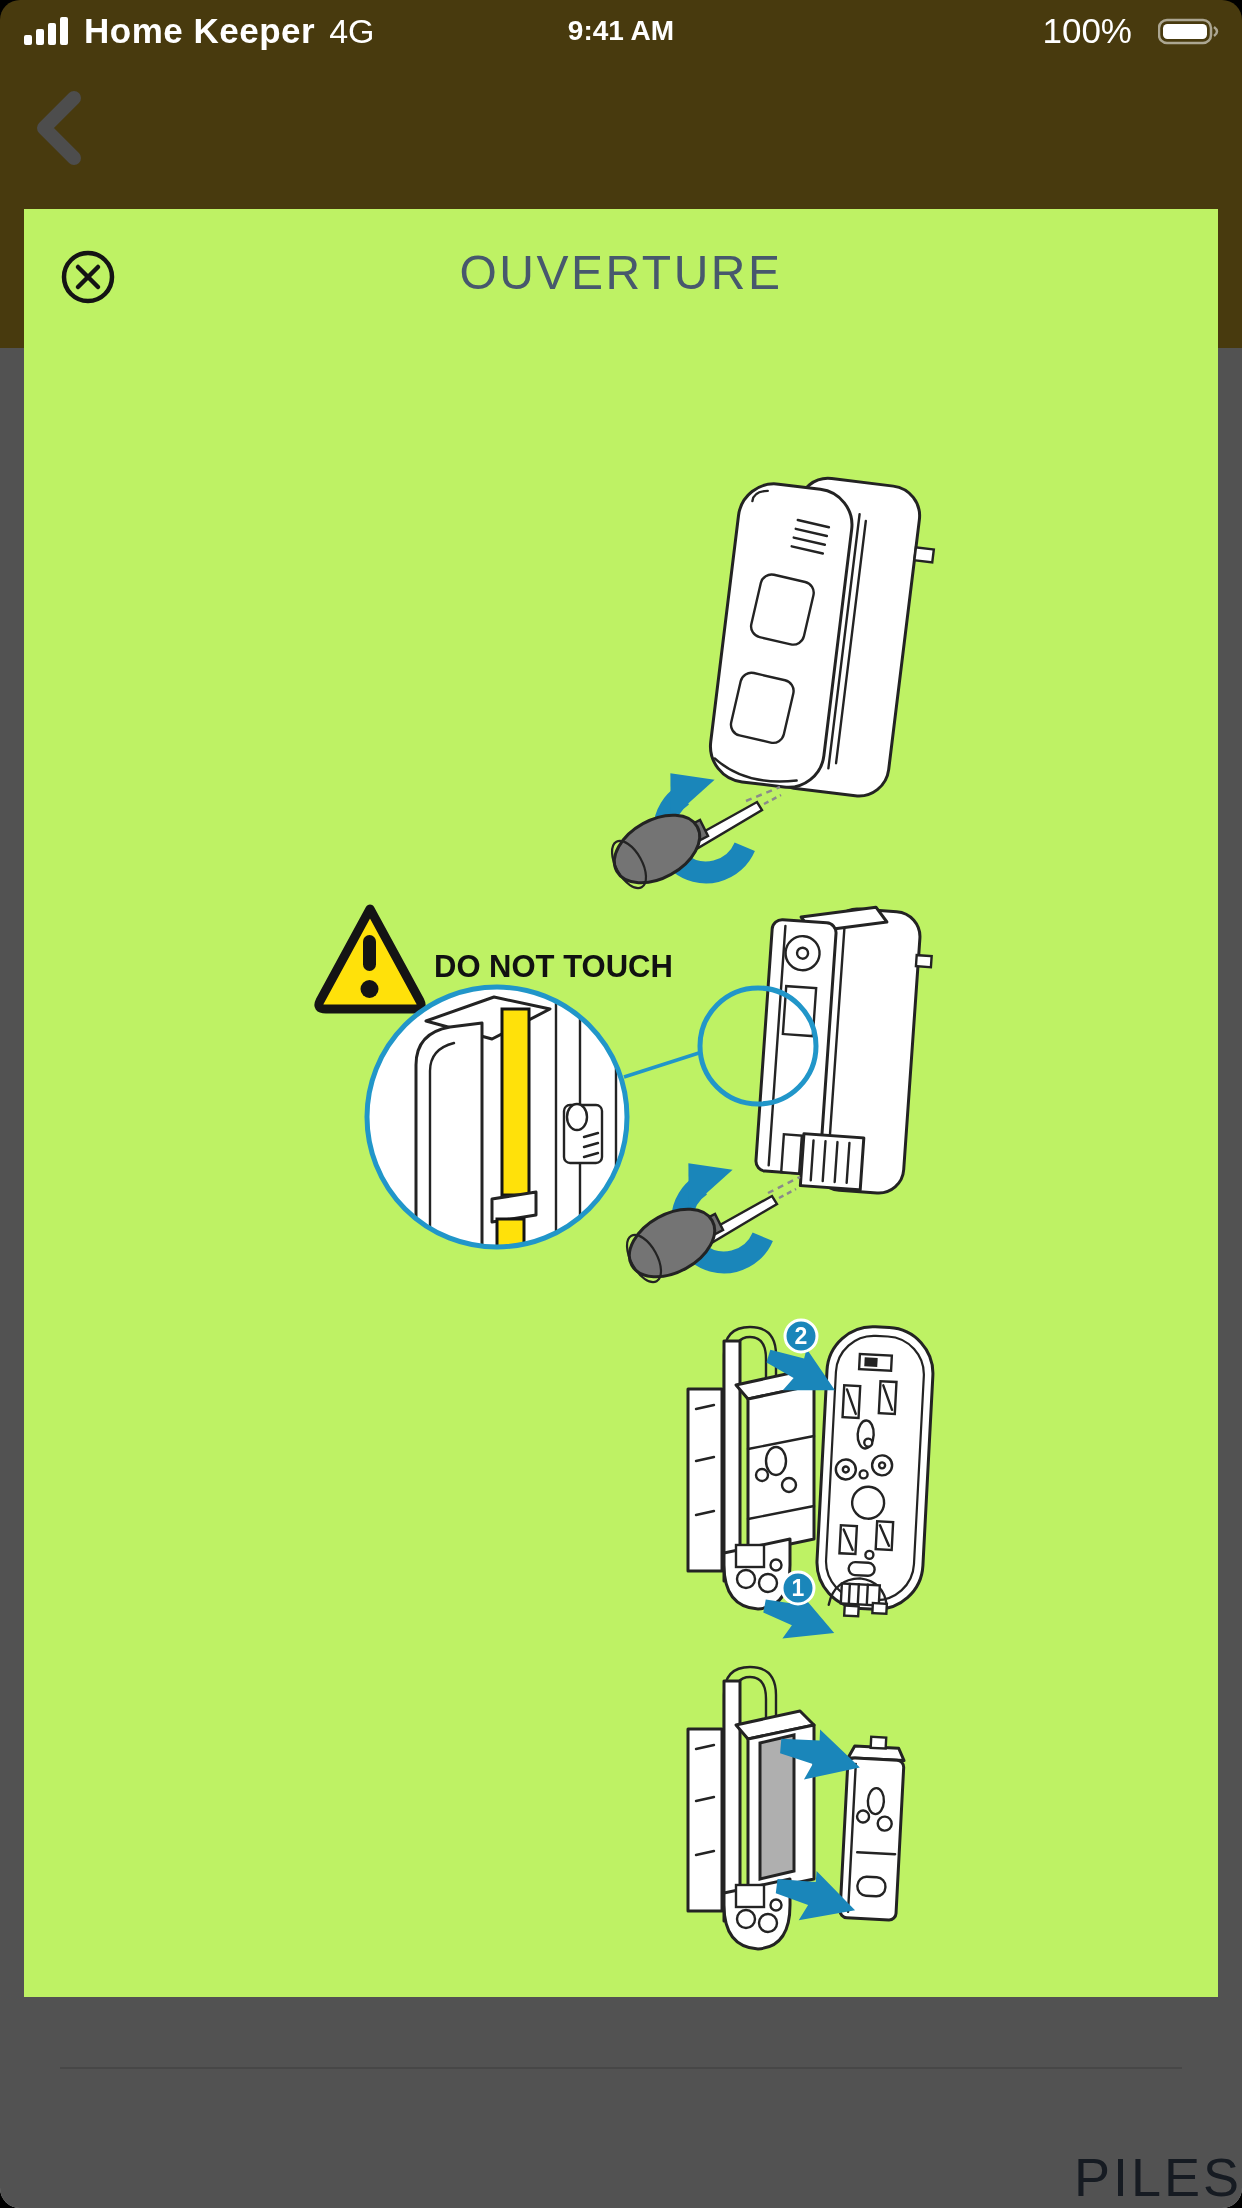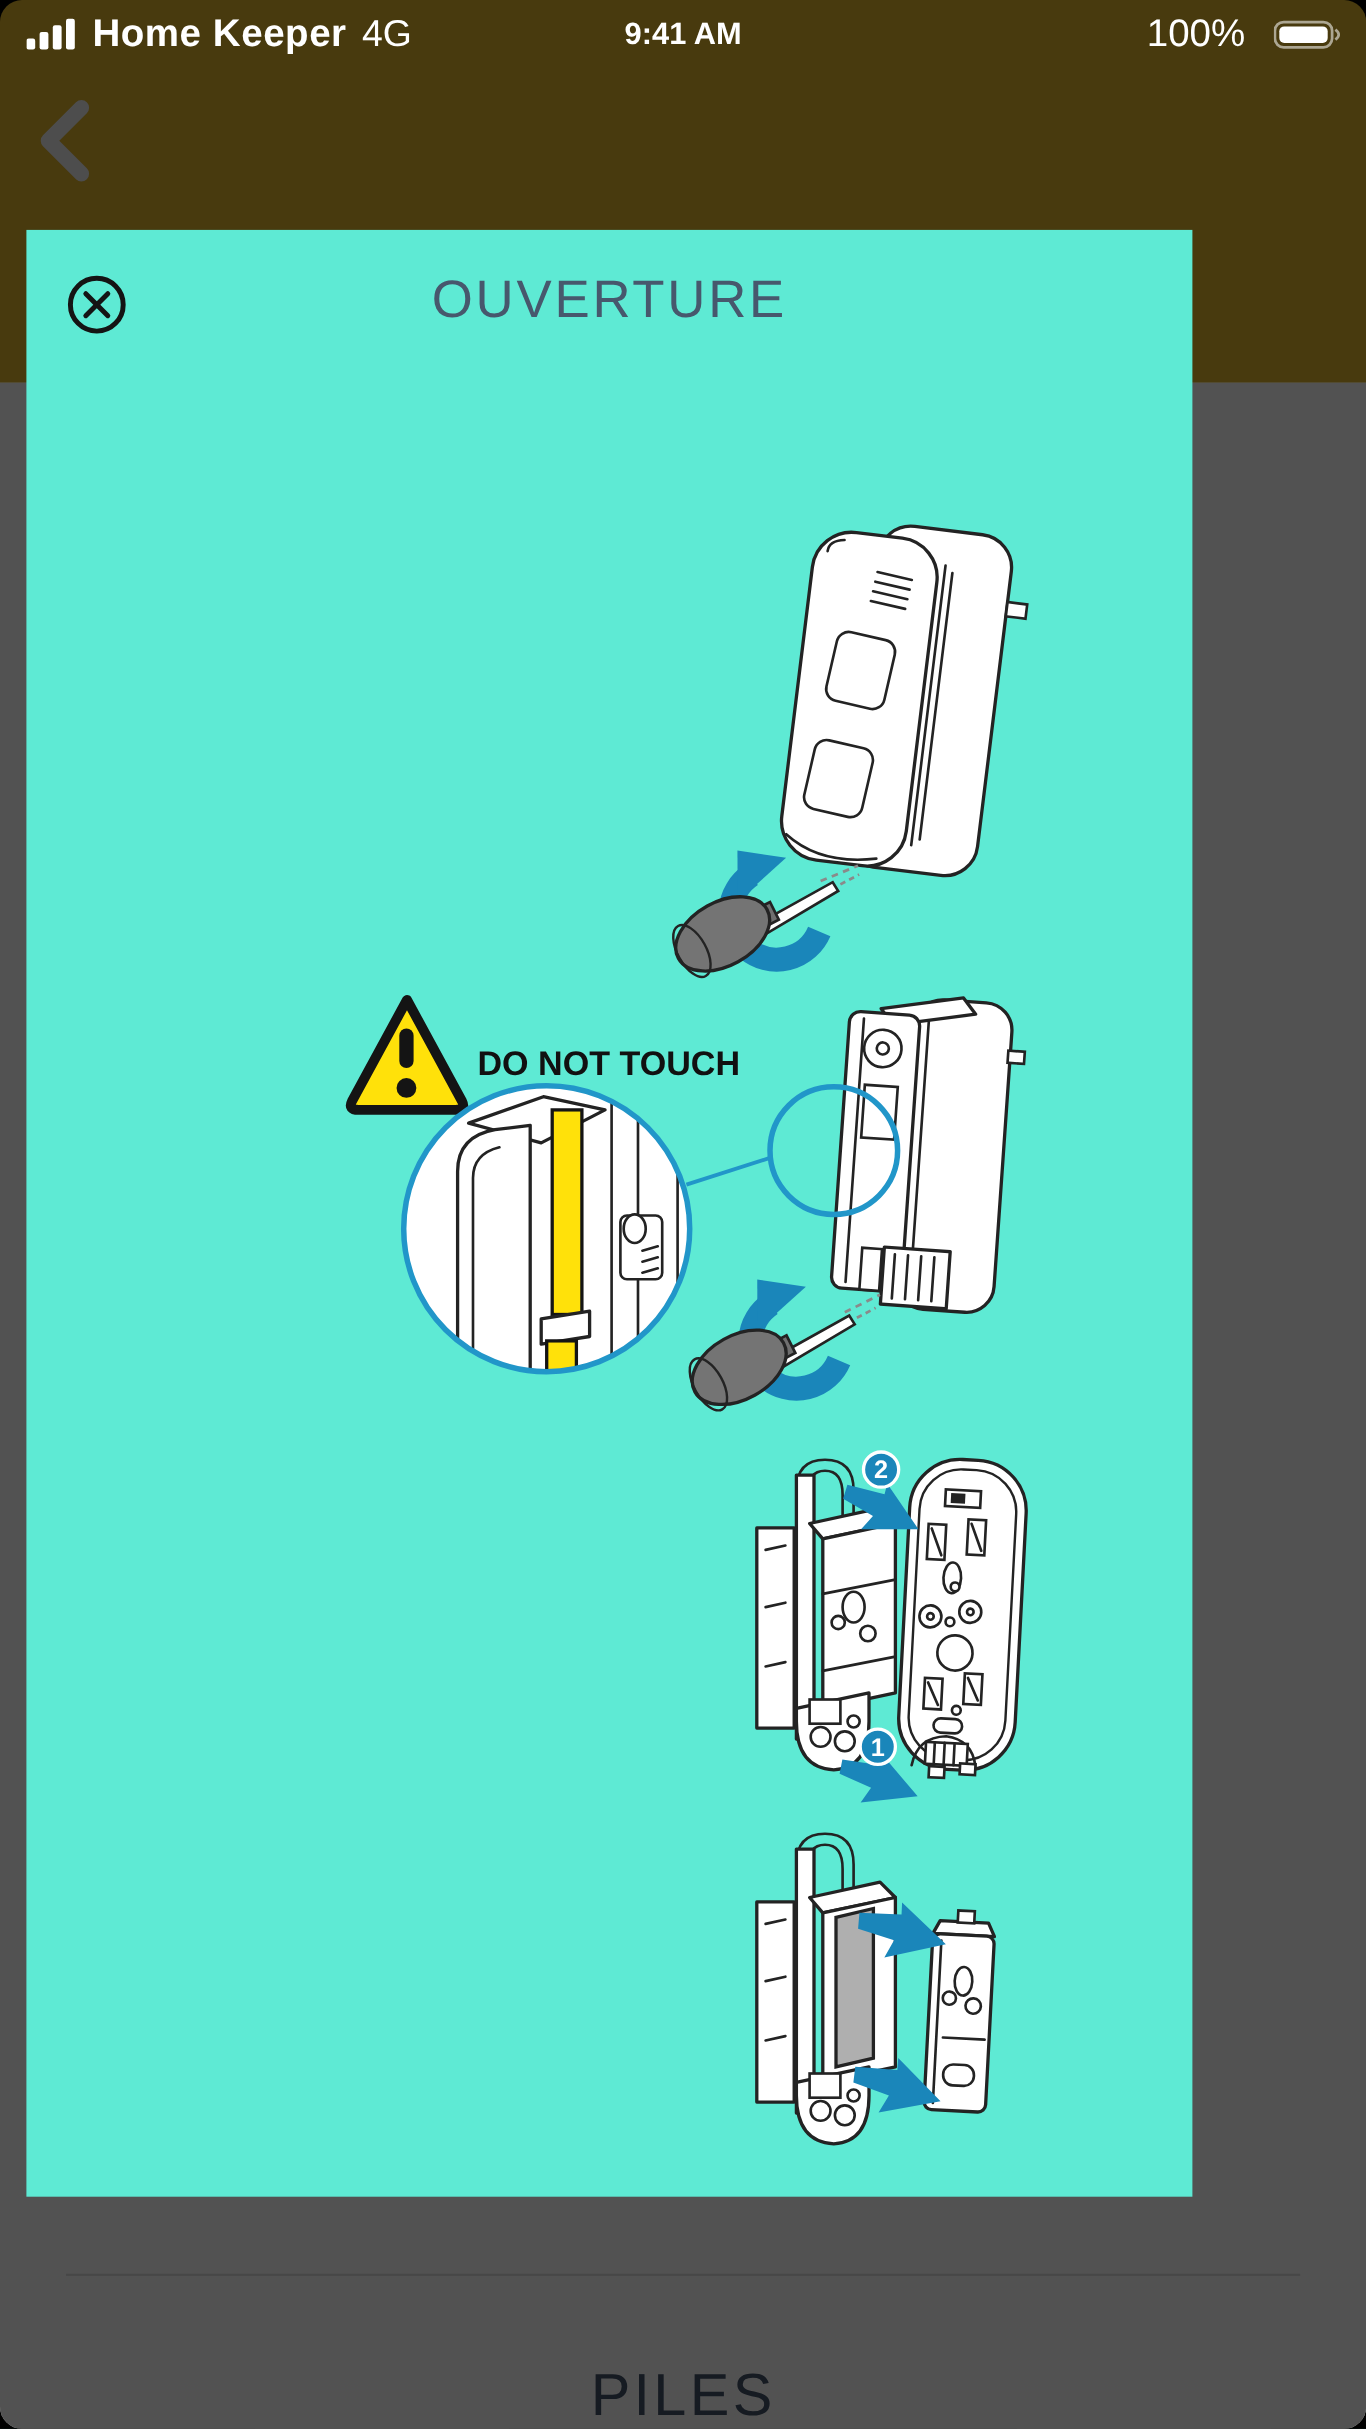--- a/index.html
+++ b/index.html
@@ -11,27 +11,27 @@
   .sb-left{position:absolute;left:24px;top:0;height:62px;display:flex;align-items:center;gap:14px;}
   .sb-carrier{font-size:35px;font-weight:600;letter-spacing:.5px;}
   .sb-network{font-size:34px;font-weight:400;}
   .sb-time{position:absolute;left:0;top:0;width:100%;height:62px;display:flex;align-items:center;
            justify-content:center;font-size:28px;font-weight:700;}
   .sb-right{position:absolute;right:22px;top:0;height:62px;display:flex;align-items:center;gap:26px;}
   .sb-batt-pct{font-size:35px;font-weight:400;}
   .back-button{position:absolute;left:22px;top:78px;width:90px;height:100px;background:none;border:none;
                padding:0;cursor:pointer;}
   .page-content{position:absolute;left:0;top:348px;width:1242px;height:1860px;background:#fff;}
-  .piles-title{position:absolute;left:0;top:1798px;width:100%;text-align:center;font-size:54px;
+  .piles-title{position:absolute;left:0;top:1798px;width:100%;text-align:right;font-size:54px;
                font-weight:400;letter-spacing:3px;color:#44546A;}
   .divider{position:absolute;left:60px;top:1719px;width:1122px;height:2px;background:#dcdcdc;}
   
   .scrim{position:absolute;left:0;top:348px;width:1242px;height:1860px;background:rgba(0,0,0,0.68);}
   
-  .modal{position:absolute;left:24px;top:209px;width:1060px;height:1788px;background:#5eead4;}
+  .modal{position:absolute;left:24px;top:209px;width:1194px;height:1788px;background:#bef264;}
   .modal-title{position:absolute;left:0;top:36px;width:100%;text-align:center;font-size:48px;
                font-weight:400;letter-spacing:2.5px;color:#47586D;}
   .close-button{position:absolute;left:36px;top:40px;width:56px;height:56px;background:none;border:none;
                 padding:0;cursor:pointer;}
   .illus{position:absolute;left:0;top:0;width:1194px;height:1788px;}
   
   .ln{fill:#fff;stroke:#232323;stroke-width:3;stroke-linejoin:round;}
   .ln2{fill:none;stroke:#232323;stroke-width:2.4;stroke-linejoin:round;stroke-linecap:round;}
   .lnw{fill:#fff;stroke:#232323;stroke-width:2.4;}
   .warn-label{font-family:"Liberation Sans",sans-serif;font-size:31px;font-weight:700;fill:#111;}

